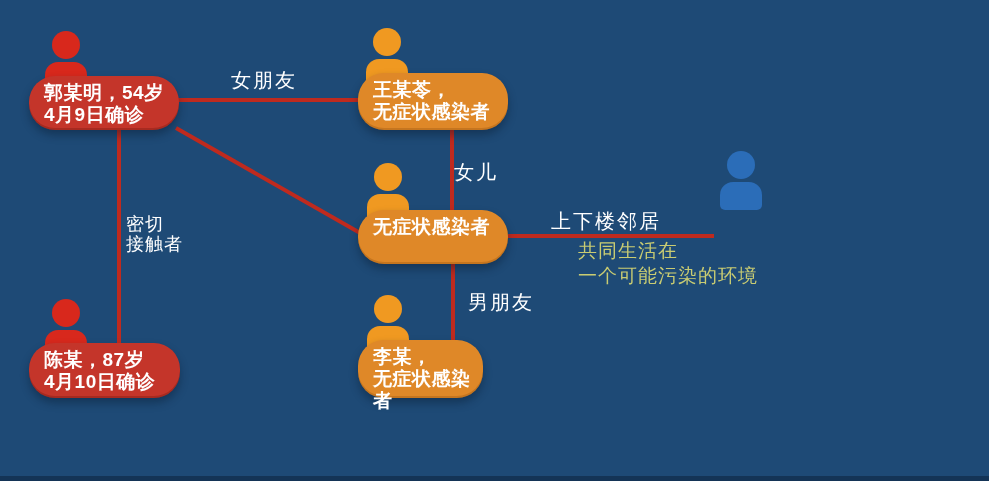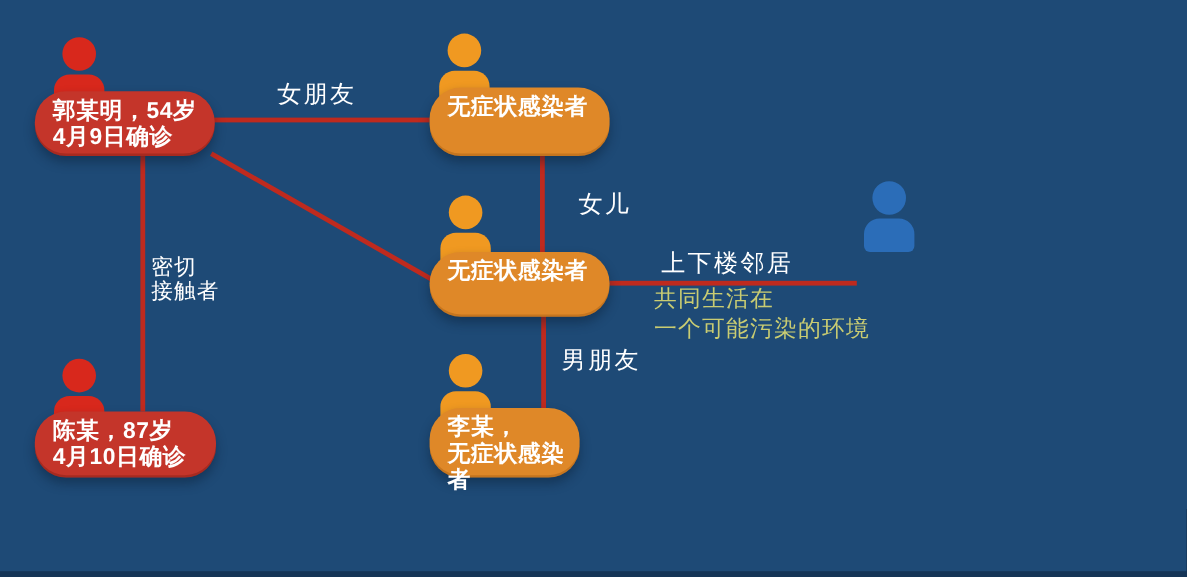--- a/index.html
+++ b/index.html
@@ -34,45 +34,45 @@
   .card.orange{background:#df8828;box-shadow:0 5px 9px rgba(8,24,44,.40), inset 0 -2px 0 rgba(120,60,5,.25);}
   .card.blue{
     background:#2d7dc1;line-height:24px;padding:5px 10px 5px 16px;
     box-shadow:0 5px 9px rgba(8,24,44,.40),
                inset 0 2px 0 rgba(185,220,245,.55),
                inset 2px 0 0 rgba(185,220,245,.30);
   }
   
   .rel{
     position:absolute;z-index:2;color:#ffffff;
-    font-family:Liberation Mono, monospace;
+    font-family:Liberation Sans, sans-serif;
     font-size:20px;line-height:21px;letter-spacing:2px;
   }
   .rel.small{font-size:18px;line-height:20px;letter-spacing:1px;}
   
   .note{
     position:absolute;z-index:2;color:#c9cc72;
-    font-family:Liberation Mono, monospace;
-    font-size:19px;line-height:25px;letter-spacing:1px;
+    font-family:Liberation Serif, serif;
+    font-size:19px;line-height:25px;letter-spacing:1px;margin-left:33px;
   }
 </style>
 </head>
 <body>
 
 <div class="canvas">
 
   <div class="edge" style="left:178px;top:98px;width:180px;height:4px;"></div>
   <div class="edge" style="left:450px;top:130px;width:4px;height:80px;"></div>
   <div class="edge diag" style="left:176px;top:126px;width:212px;height:4px;"></div>
   <div class="edge" style="left:117px;top:130px;width:4px;height:213px;"></div>
   <div class="edge" style="left:451px;top:262px;width:4px;height:78px;"></div>
   <div class="edge" style="left:508px;top:234px;width:206px;height:4px;"></div>
 
   <div class="rel" style="left:231px;top:70px;">女朋友</div>
-  <div class="rel" style="left:482px;top:162px;text-align:right;">女儿</div>
+  <div class="rel" style="left:454px;top:162px;text-align:right;">女儿</div>
   <div class="rel small" style="left:126px;top:214px;">
     <div>密切</div>
     <div>接触者</div>
   </div>
   <div class="rel" style="left:468px;top:292px;">男朋友</div>
   <div class="rel" style="left:551px;top:211px;">上下楼邻居</div>
 
   <div class="note" style="left:545px;top:238px;">
     <div>共同生活在</div>
     <div>一个可能污染的环境</div>
@@ -85,20 +85,21 @@
   <div class="card red" style="left:29px;top:76px;width:150px;height:54px;">
     <div>郭某明，54岁</div>
     <div>4月9日确诊</div>
   </div>
 
   <div class="person orange" style="left:365px;top:28px;">
     <div class="head"></div>
     <div class="torso"></div>
   </div>
   <div class="card orange" style="left:358px;top:73px;width:150px;height:57px;">
+    <div>王某苓，</div>
     <div>无症状感染者</div>
   </div>
 
   <div class="person orange" style="left:366px;top:163px;">
     <div class="head"></div>
     <div class="torso"></div>
   </div>
   <div class="card orange" style="left:358px;top:210px;width:150px;height:54px;">
     <div>无症状感染者</div>
   </div>

